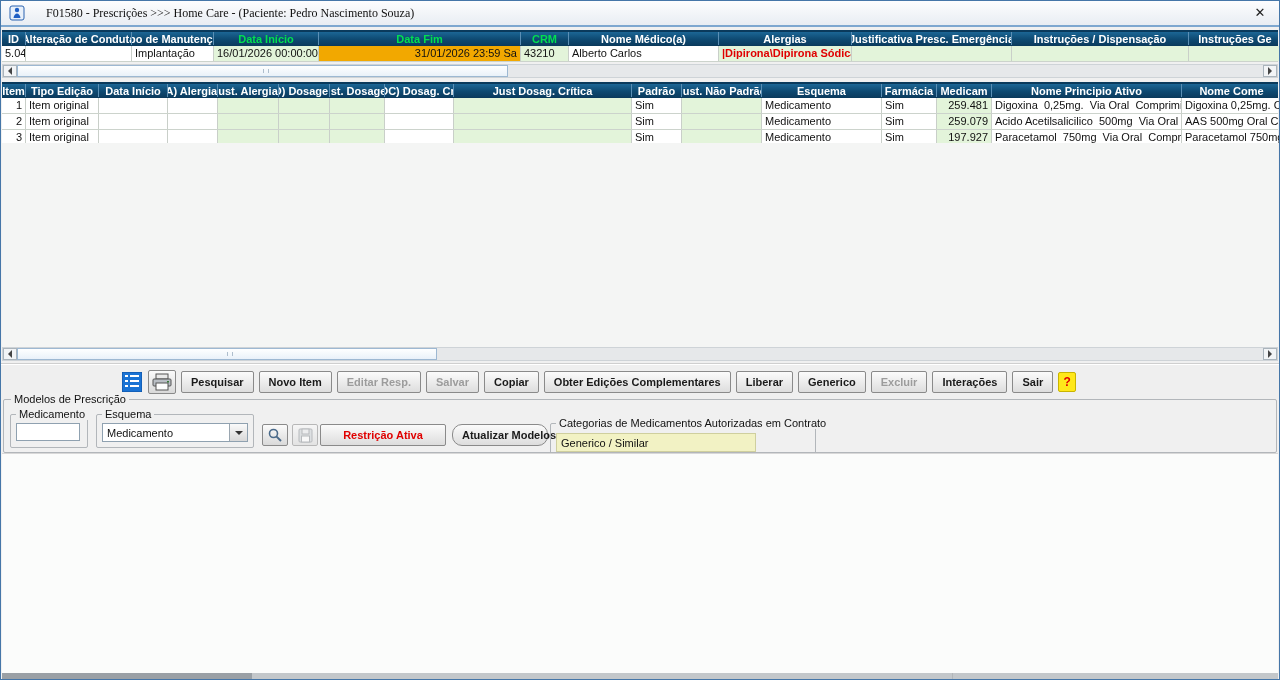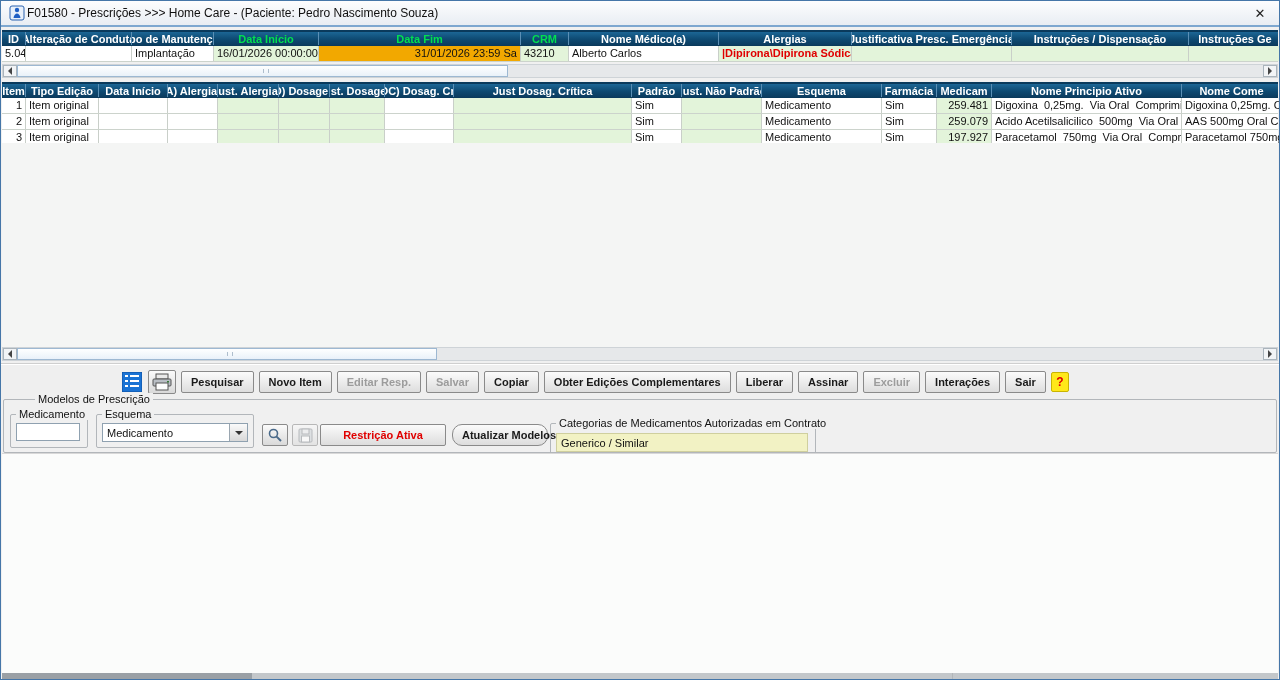--- a/index.html
+++ b/index.html
@@ -3,21 +3,21 @@
 <meta charset="utf-8">
 <style>
   html,body{margin:0;padding:0;background:#9a9a9a;}
   .window{position:relative;width:1280px;height:680px;background:#f0f0f0;
     font-family:"Liberation Sans",sans-serif;font-size:11px;color:#111;
     border:1px solid #4576a8;box-sizing:border-box;overflow:hidden;}
 
   
   .titlebar{position:absolute;top:0;left:0;right:0;height:26px;
     background:linear-gradient(#fdfdfe,#e8edf3);border-bottom:2px solid #7da7d0;
-    display:flex;align-items:center;padding:12px 8px;gap:2px;box-sizing:border-box;}
+    display:flex;align-items:center;padding:12px 8px;gap:21px;box-sizing:border-box;font-family:Liberation Serif, serif;}
   .titlebar .title{font-size:12px;color:#101010;white-space:nowrap;}
   .titlebar .close{margin-left:auto;width:22px;text-align:center;font-size:13px;color:#222;cursor:default;}
 
   
   .grid{position:absolute;left:1px;right:1px;}
   .ghead{display:flex;height:16px;background:linear-gradient(#1c6695,#0e4a72 55%,#0b3c60);
     color:#fff;font-weight:bold;border-top:2px solid #0a3a5c;border-bottom:1px solid #0a3a5c;box-sizing:border-box;}
   .hc{flex:none;display:flex;align-items:center;justify-content:center;
     border-right:1px solid #5b8fb5;overflow:hidden;white-space:pre;box-sizing:border-box;height:100%;}
   .greenhead{color:#00e050;}
@@ -66,40 +66,40 @@
   .btn.disabled{color:#9c9c9c;}
   .iconbtn{width:28px;height:24px;background:linear-gradient(#fbfbfb,#d9d9d9);border:1px solid #8a8a8a;
     border-radius:2px;display:flex;align-items:center;justify-content:center;padding:0;}
   .flatIcon{width:22px;height:22px;border:none;background:none;display:flex;align-items:center;justify-content:center;padding:0;}
   .helpbtn{width:18px;height:20px;background:#ffe81a;border:1px solid #c9b400;color:#e00000;
     font-weight:bold;font-size:12px;border-radius:2px;padding:0;}
 
   
   .modelos{position:absolute;top:398px;left:2px;width:1274px;height:54px;box-sizing:border-box;
     border:1px solid #b2b6ba;border-radius:2px;background:#f0f0f0;}
-  .mlegend{position:absolute;top:-7px;left:7px;background:#f0f0f0;padding:0 3px;margin-left:24px;}
+  .mlegend{position:absolute;top:-7px;left:7px;background:#f0f0f0;padding:0 3px;}
   .subbox{position:absolute;border:1px solid #b2b6ba;border-radius:2px;box-sizing:border-box;}
   .sublegend{position:absolute;top:-7px;left:5px;background:#f0f0f0;padding:0 3px;white-space:nowrap;}
   .box-med{left:6px;top:14px;width:78px;height:34px;}
   .box-esq{left:92px;top:14px;width:158px;height:34px;}
   .box-cat{left:546px;top:23px;width:266px;height:40px;}
   .tinput{position:absolute;left:5px;top:8px;width:64px;height:18px;background:#fff;
     border:1px solid #8fa1b0;box-sizing:border-box;font-family:inherit;font-size:11px;padding:0 3px;}
   .combo{position:absolute;left:5px;top:8px;width:146px;height:19px;background:#fff;
     border:1px solid #8fa1b0;box-sizing:border-box;display:flex;align-items:center;}
   .combo .val{flex:1;padding:0 4px;white-space:nowrap;overflow:hidden;}
   .combo .drop{width:17px;height:100%;background:linear-gradient(#fafafa,#d8d8d8);
     border-left:1px solid #9aa6b0;display:flex;align-items:center;justify-content:center;}
   .combo .drop i{width:0;height:0;border:4px solid transparent;border-top-color:#333;margin-top:4px;}
   .mbtn{position:absolute;top:24px;height:22px;}
   .searchbtn{left:258px;width:26px;}
   .savedbtn{left:288px;width:26px;opacity:.55;}
   .restricao{left:316px;width:126px;color:#e00000;}
   .atualizar{left:448px;width:96px;border-radius:10px;}
-  .yellowfield{position:absolute;left:5px;top:9px;width:252px;height:19px;background:#f2f2c4;
+  .yellowfield{position:absolute;left:5px;top:9px;width:200px;height:19px;background:#f2f2c4;
     border:1px solid #cfcf9e;box-sizing:border-box;line-height:18px;padding:0 4px;white-space:nowrap;overflow:hidden;}
 
   .lowervoid{position:absolute;top:452px;left:1px;right:1px;height:220px;background:#fbfcfb;
     border-top:1px solid #d8d8d8;box-sizing:border-box;}
   .bottomstrip{position:absolute;top:672px;left:1px;right:1px;height:7px;background:#c3c7ca;}
   .bottomthumb{position:absolute;left:0;top:0;width:250px;height:100%;background:#9aa0a5;}
   .bottomdiv{position:absolute;left:950px;top:0;width:1px;height:100%;background:#b2b6b9;}
 </style>
 </head>
 <body>
@@ -265,21 +265,21 @@
         <rect x="15" y="8" width="2" height="1.5" fill="#3a7a3a"></rect>
       </svg>
     </button>
     <button class="btn">Pesquisar</button>
     <button class="btn">Novo Item</button>
     <button class="btn disabled">Editar Resp.</button>
     <button class="btn disabled">Salvar</button>
     <button class="btn">Copiar</button>
     <button class="btn">Obter Edições Complementares</button>
     <button class="btn">Liberar</button>
-    <button class="btn">Assinar</button>
+    <button class="btn">Generico</button>
     <button class="btn disabled">Excluir</button>
     <button class="btn">Interações</button>
     <button class="btn">Sair</button>
     <button class="helpbtn">?</button>
   </div>
 
   <div class="modelos">
     <span class="mlegend">Modelos de Prescrição</span>
 
     <div class="subbox box-med">

